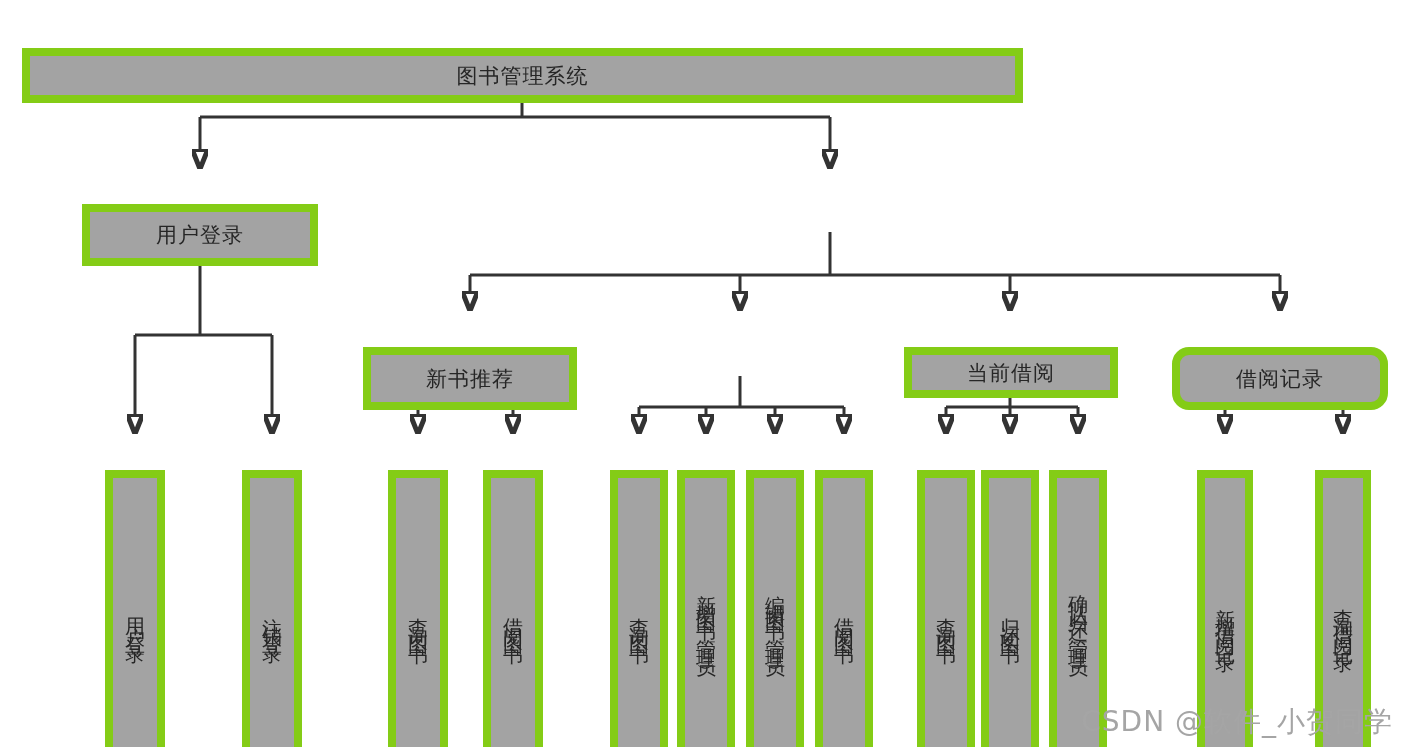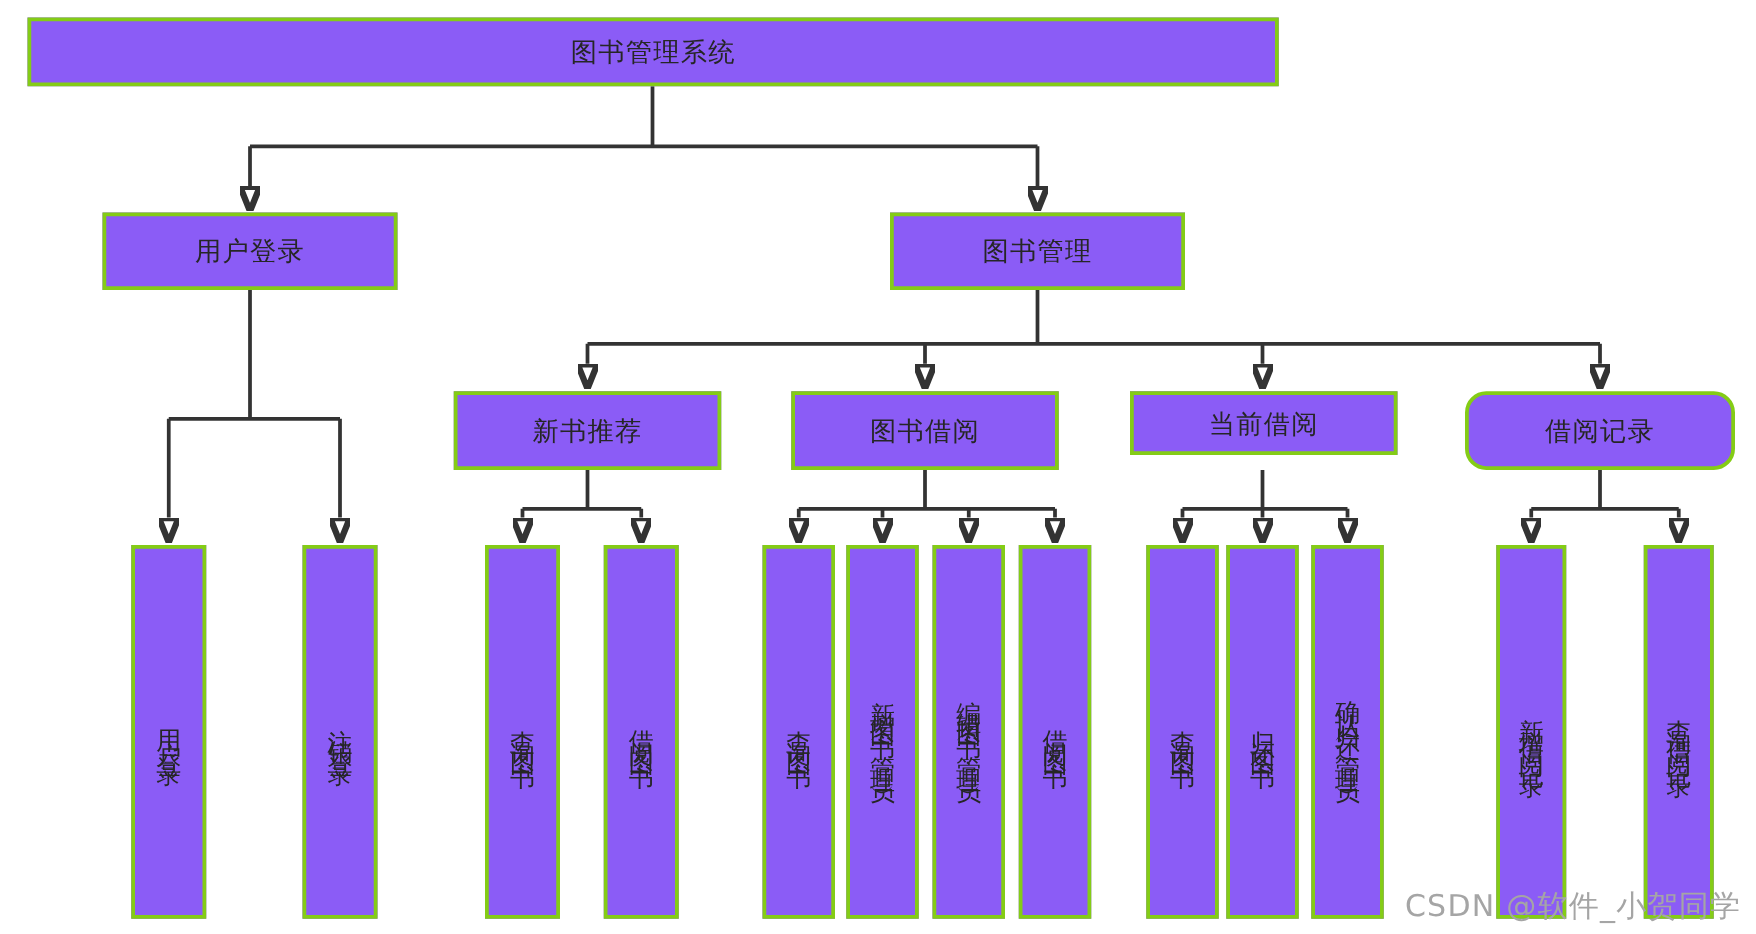--- a/index.html
+++ b/index.html
@@ -8,42 +8,43 @@
     background: #ffffff;
     font-family: "DejaVu Sans", sans-serif;
     position: relative;
     overflow: hidden;
   }
   .canvas { position: absolute; left: 0; top: 0; width: 1405px; height: 747px; }
   svg.connectors { position: absolute; left: 0; top: 0; z-index: 1; }
   svg.connectors path { stroke: #333333; stroke-width: 3; fill: none; }
   .box {
     position: absolute;
-    border: 3px solid #84cc16;
-    background: #8b5cf6;
+    border: 8px solid #84cc16;
+    background: #a3a3a3;
     box-sizing: border-box;
     display: flex;
     align-items: center;
     justify-content: center;
     color: #262626;
     z-index: 2;
+    margin-top: 34px;
   }
   .hbox { font-size: 21px; letter-spacing: 1px; white-space: nowrap; }
   .vbox span.vtext {
     writing-mode: vertical-lr;
     font-size: 20px;
     line-height: 1.05;
     letter-spacing: 9px;
     text-align: center;
   }
   .watermark {
     position: absolute;
     right: 12px;
     bottom: 6px;
-    font-size: 24px;
+    font-size: 28px;
     color: #a5a5a5;
     letter-spacing: 1px;
     z-index: 5;
     white-space: nowrap;
     margin-left: 12px;
   }
 </style>
 </head>
 <body>
 
@@ -97,29 +98,23 @@
     <path d="M1343,407 V414" marker-end="url(#arrow)"></path>
   </svg>
 
   <div class="box hbox" style="left:22px; top:14px; width:1001px; height:55px;">
     <span>图书管理系统</span>
   </div>
 
   <div class="box hbox" style="left:82px; top:170px; width:236px; height:62px;">
     <span>用户登录</span>
   </div>
-  <div class="box hbox" style="left:712px; top:170px; width:236px; height:62px;">
-    <span>图书管理</span>
-  </div>
 
   <div class="box hbox" style="left:363px; top:313px; width:214px; height:63px;">
     <span>新书推荐</span>
-  </div>
-  <div class="box hbox" style="left:633px; top:313px; width:214px; height:63px;">
-    <span>图书借阅</span>
   </div>
   <div class="box hbox" style="left:904px; top:313px; width:214px; height:51px;">
     <span>当前借阅</span>
   </div>
   <div class="box hbox" style="left:1172px; top:313px; width:216px; height:63px;border-radius:17px;">
     <span>借阅记录</span>
   </div>
 
   <div class="box vbox" style="left:105px; top:436px; width:60px; height:299px;">
     <span class="vtext">用户登录</span>

